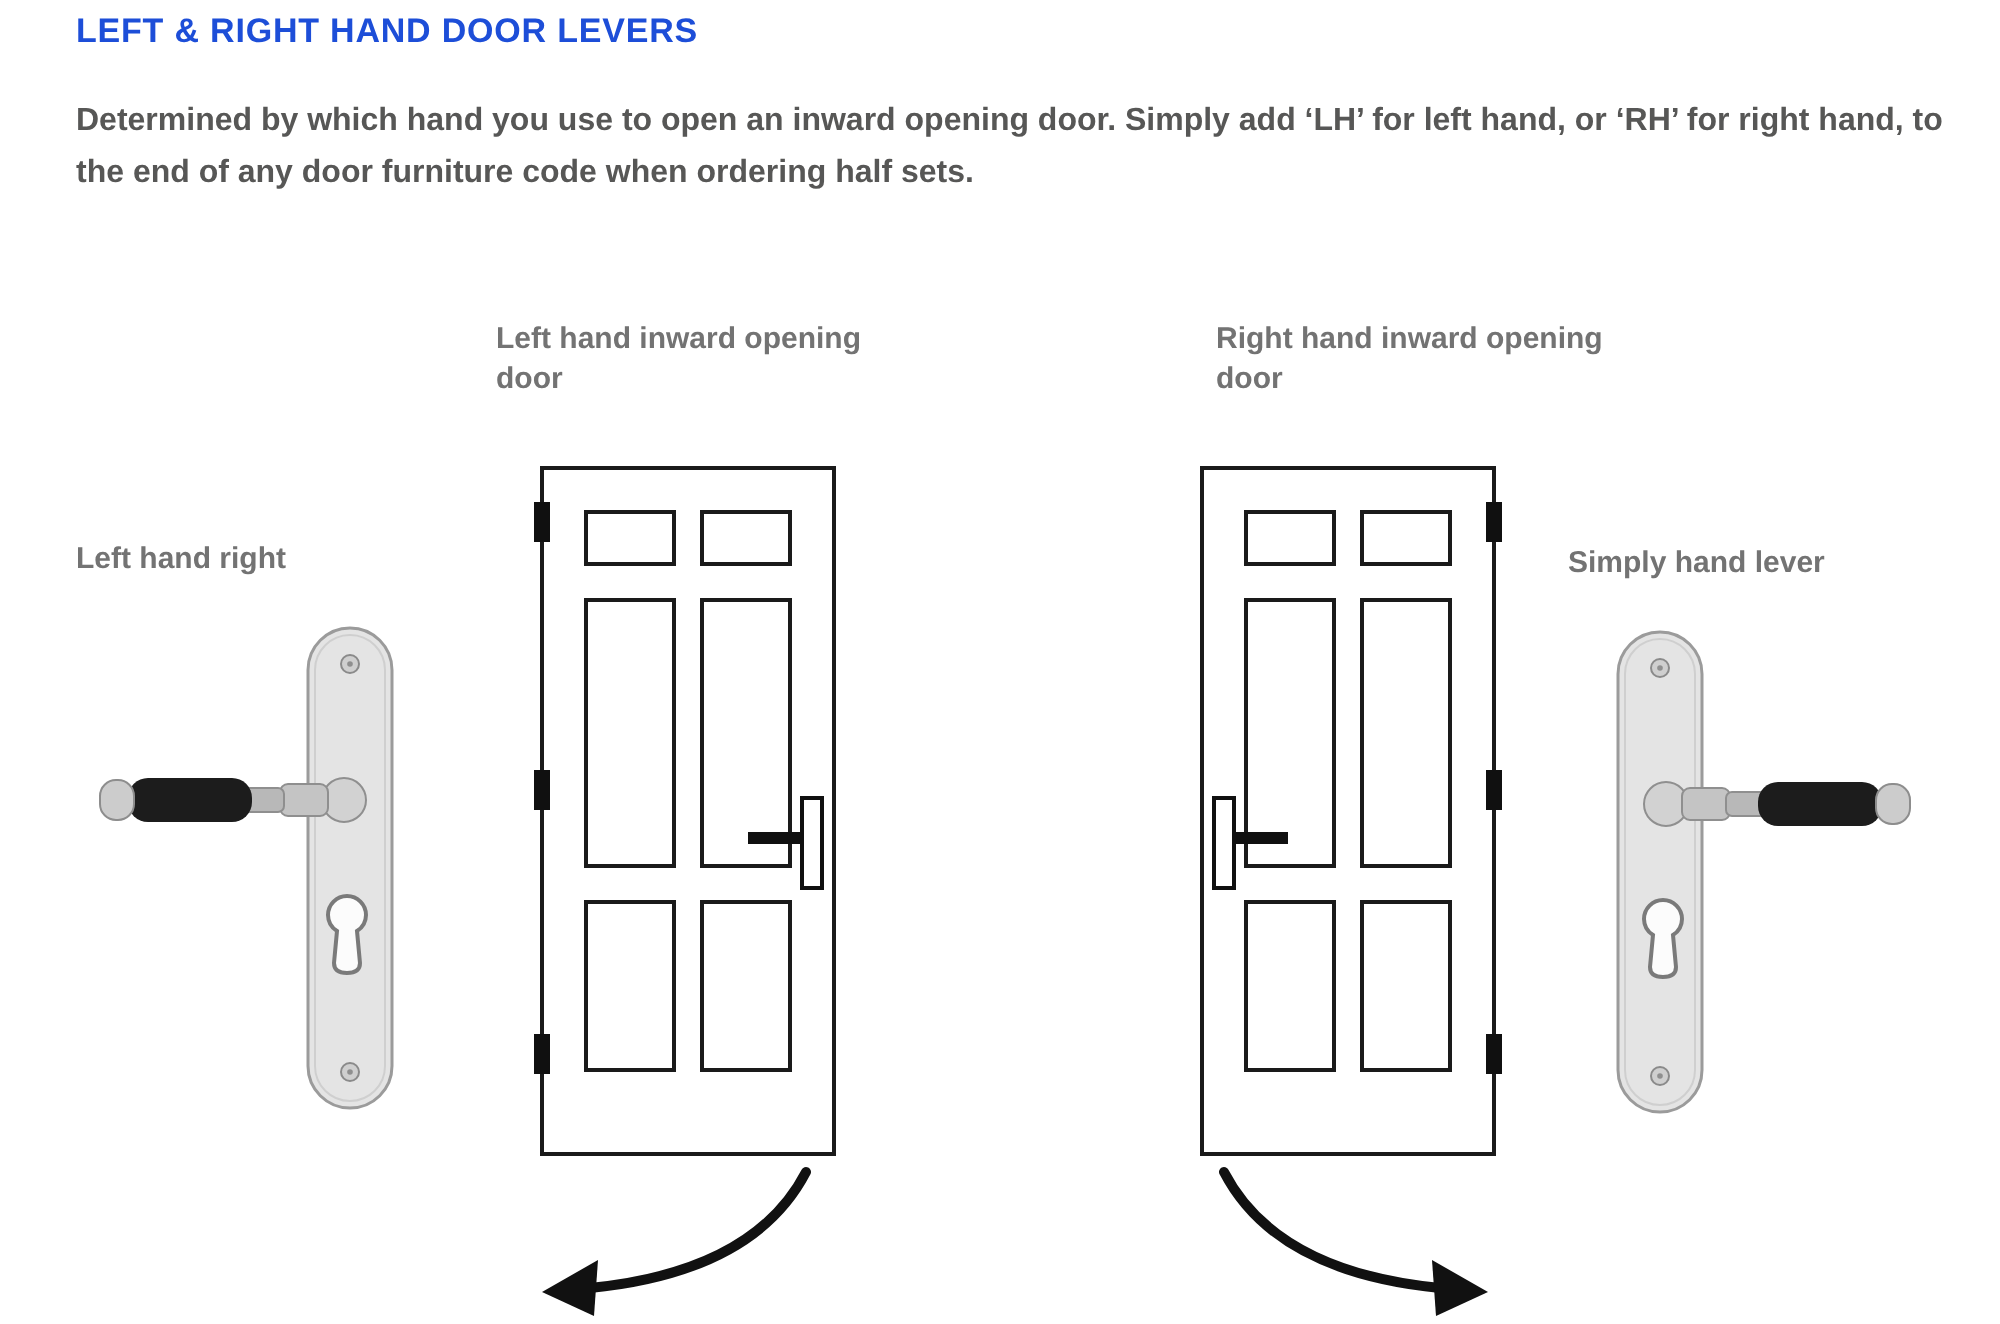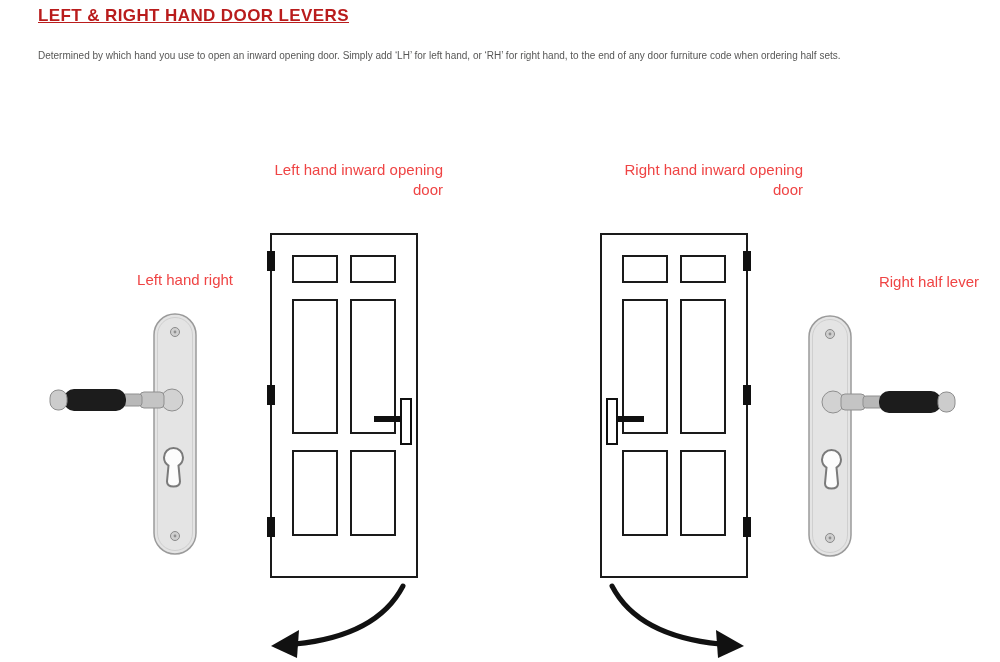--- a/index.html
+++ b/index.html
@@ -2,29 +2,29 @@
 <html><head>
 <meta charset="utf-8">
 <style>
   html,body { margin:0; padding:0; background:#ffffff; }
   .page {
     position:relative; width:1000px; height:662px; background:#ffffff;
     font-family:"Liberation Sans", sans-serif; overflow:hidden;
   }
   .title {
     position:absolute; left:38px; top:6px; margin:0;
-    font-size:17px; font-weight:700; color:#b91c1c; letter-spacing:0.4px;text-decoration:underline;
+    font-size:17px; font-weight:700; color:#1d4ed8; letter-spacing:0.4px;
   }
   .desc {
     position:absolute; left:38px; top:48px; margin:0; width:952px;
-    font-size:10px; line-height:1.6; color:#575756;
+    font-size:16px; line-height:1.6; color:#575756;font-weight:bold;
   }
   .door-label, .lever-label {
-    position:absolute; width:195px; text-align:right;
-    font-weight:400; font-size:15px; line-height:1.3; color:#ef4444;
+    position:absolute; width:195px; text-align:left;
+    font-weight:700; font-size:15px; line-height:1.3; color:#737373;
   }
   
   .door {
     position:absolute; width:148px; height:345px; box-sizing:border-box;
     border:2px solid #1a1a1a; background:#ffffff;
   }
   .panels {
     position:absolute; inset:0; box-sizing:border-box;
     display:grid; grid-template-columns:1fr 1fr; grid-template-rows:28px 1fr 86px;
     gap:16px 12px; padding:20px 20px 40px 20px;
@@ -51,21 +51,21 @@
 <body>
 
 <div class="page">
 
   <h1 class="title">LEFT &amp; RIGHT HAND DOOR LEVERS</h1>
   <p class="desc">Determined by which hand you use to open an inward opening door. Simply add ‘LH’ for left hand, or ‘RH’ for right hand, to the end of any door furniture code when ordering half sets.</p>
 
   <div class="door-label" style="left:248px; top:160px;">Left hand inward opening door</div>
   <div class="door-label" style="left:576px; top:160px;margin-left:32px;">Right hand inward opening door</div>
   <div class="lever-label" style="left:38px; top:270px;">Left hand right</div>
-  <div class="lever-label" style="left:784px; top:272px;">Right half lever</div>
+  <div class="lever-label" style="left:784px; top:272px;">Simply hand lever</div>
 
   <svg class="abs" style="left:48px; top:308px;" width="152" height="252" viewBox="0 0 152 252">
     <rect x="106" y="6" width="42" height="240" rx="21" fill="#e4e4e4" stroke="#9b9b9b" stroke-width="1.5"></rect>
     <rect x="109.5" y="9.5" width="35" height="233" rx="17.5" fill="none" stroke="#cfcfcf" stroke-width="1"></rect>
     <circle cx="127" cy="24" r="4.5" fill="#cfcfcf" stroke="#8a8a8a"></circle>
     <circle cx="127" cy="24" r="1.4" fill="#8f8f8f"></circle>
     <circle cx="127" cy="228" r="4.5" fill="#cfcfcf" stroke="#8a8a8a"></circle>
     <circle cx="127" cy="228" r="1.4" fill="#8f8f8f"></circle>
     <circle cx="124" cy="92" r="11" fill="#d2d2d2" stroke="#8f8f8f"></circle>
     <rect x="92" y="84" width="24" height="16" rx="4" fill="#c4c4c4" stroke="#8f8f8f" stroke-width="1"></rect>

